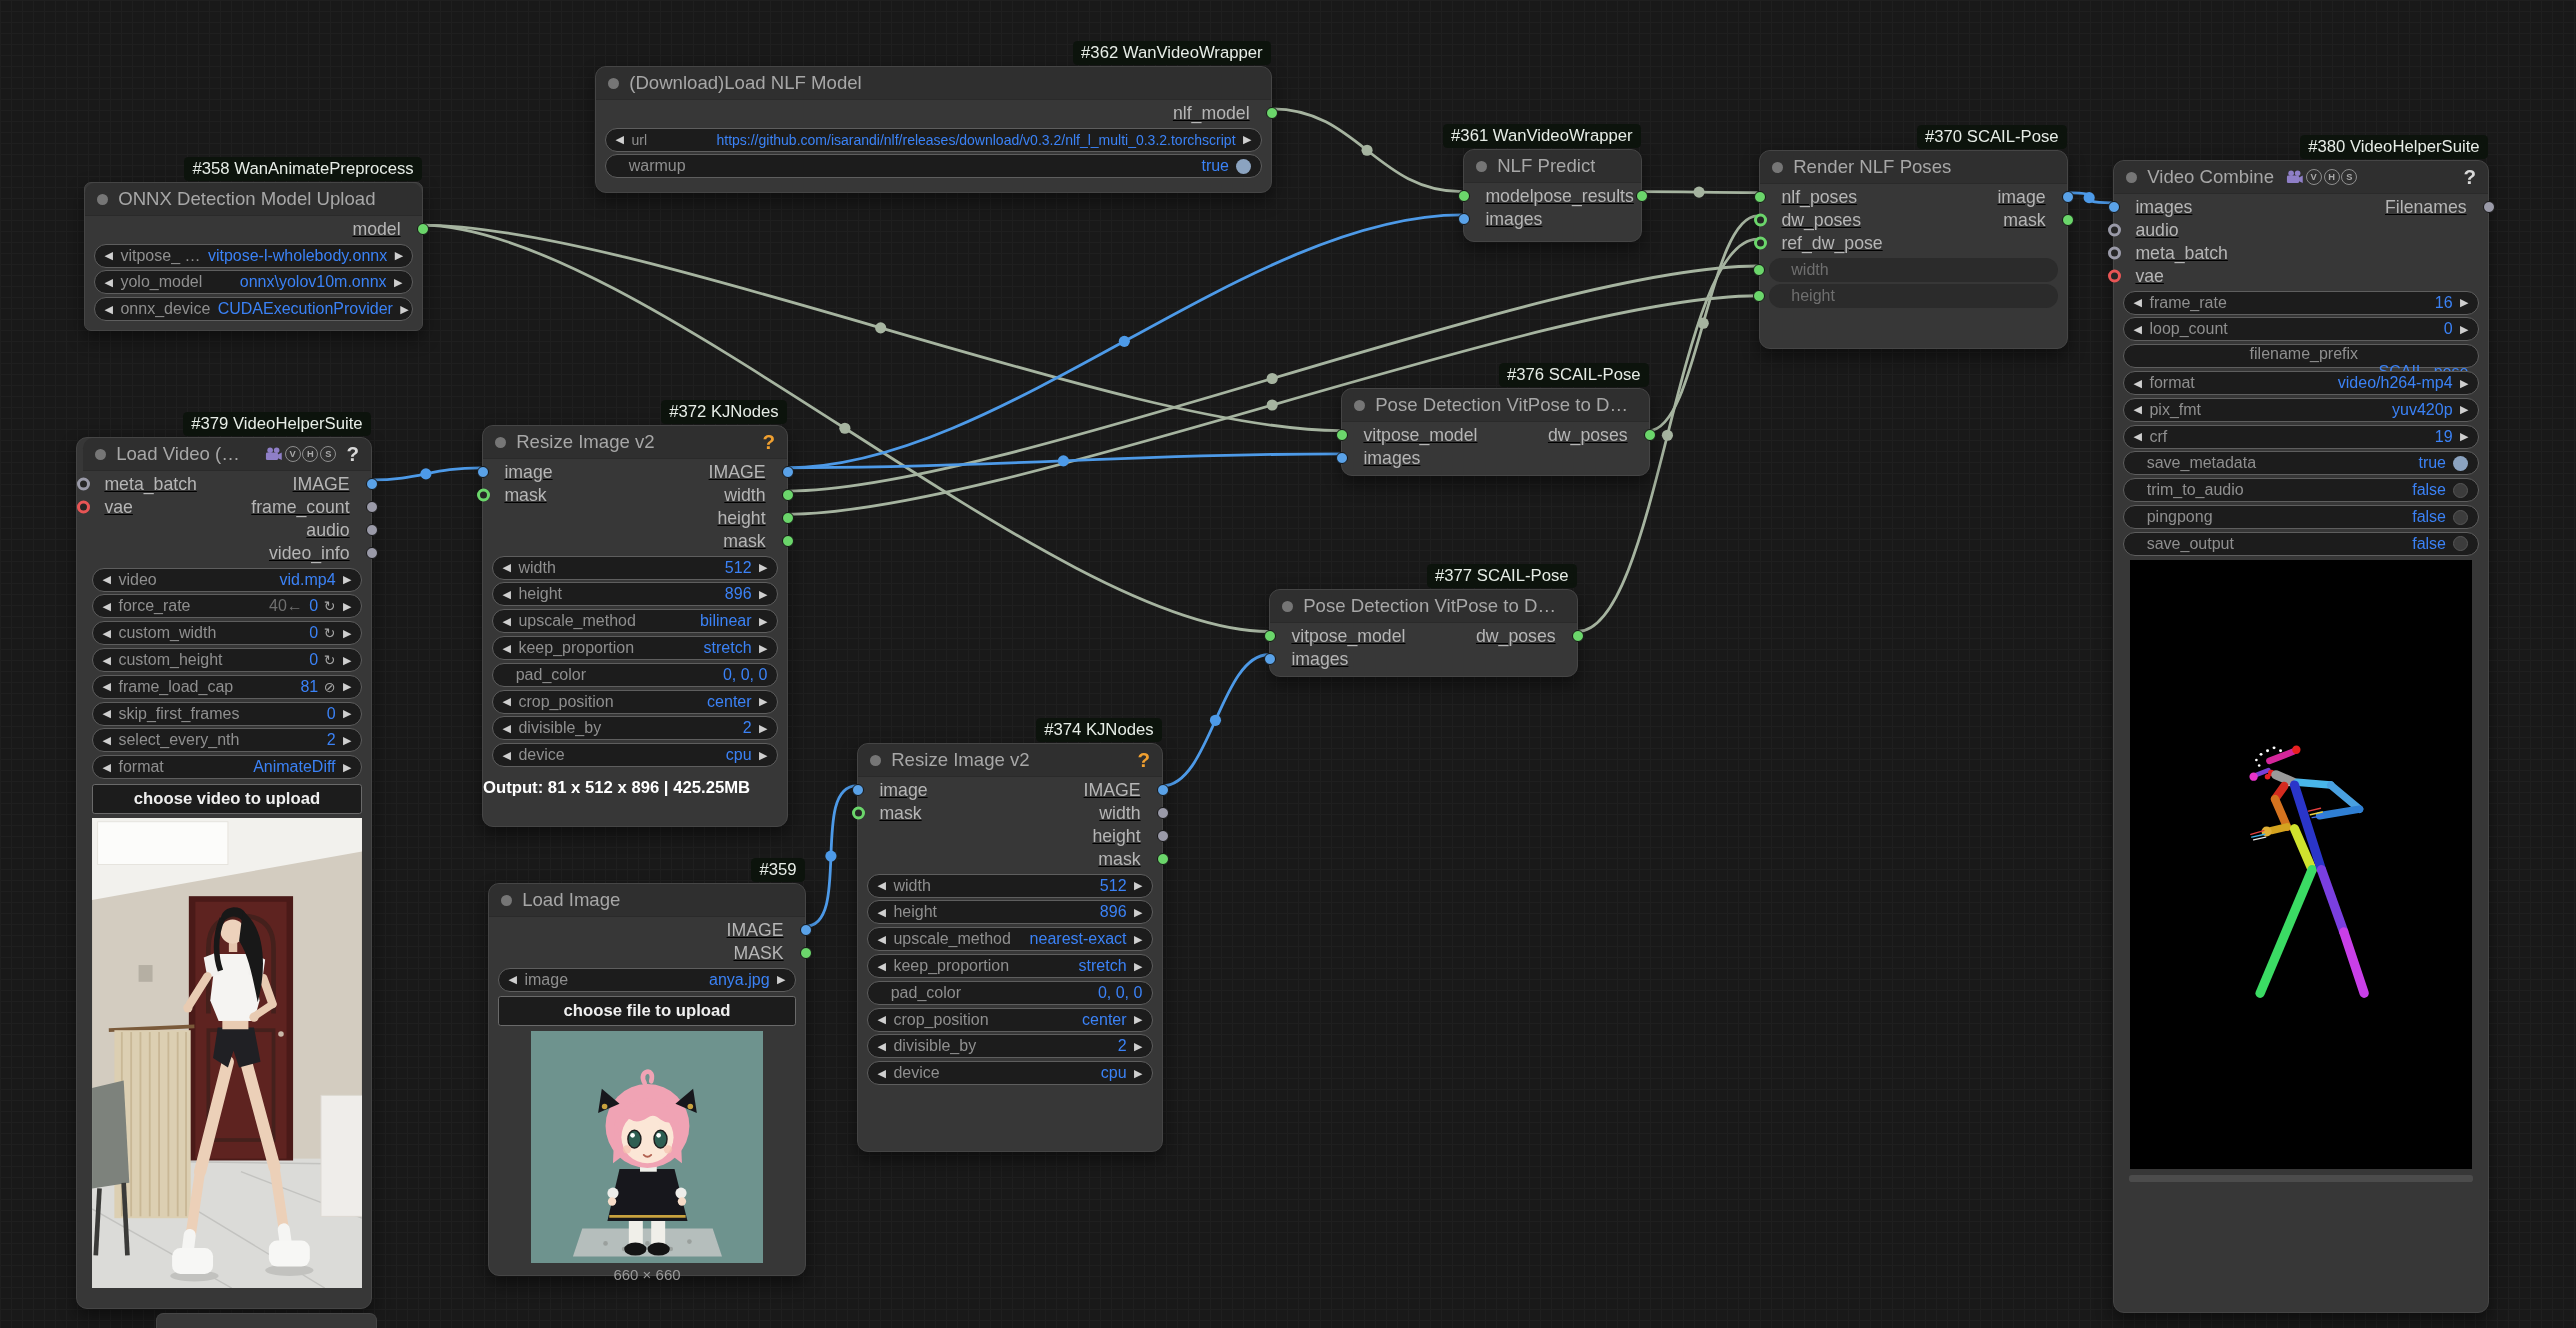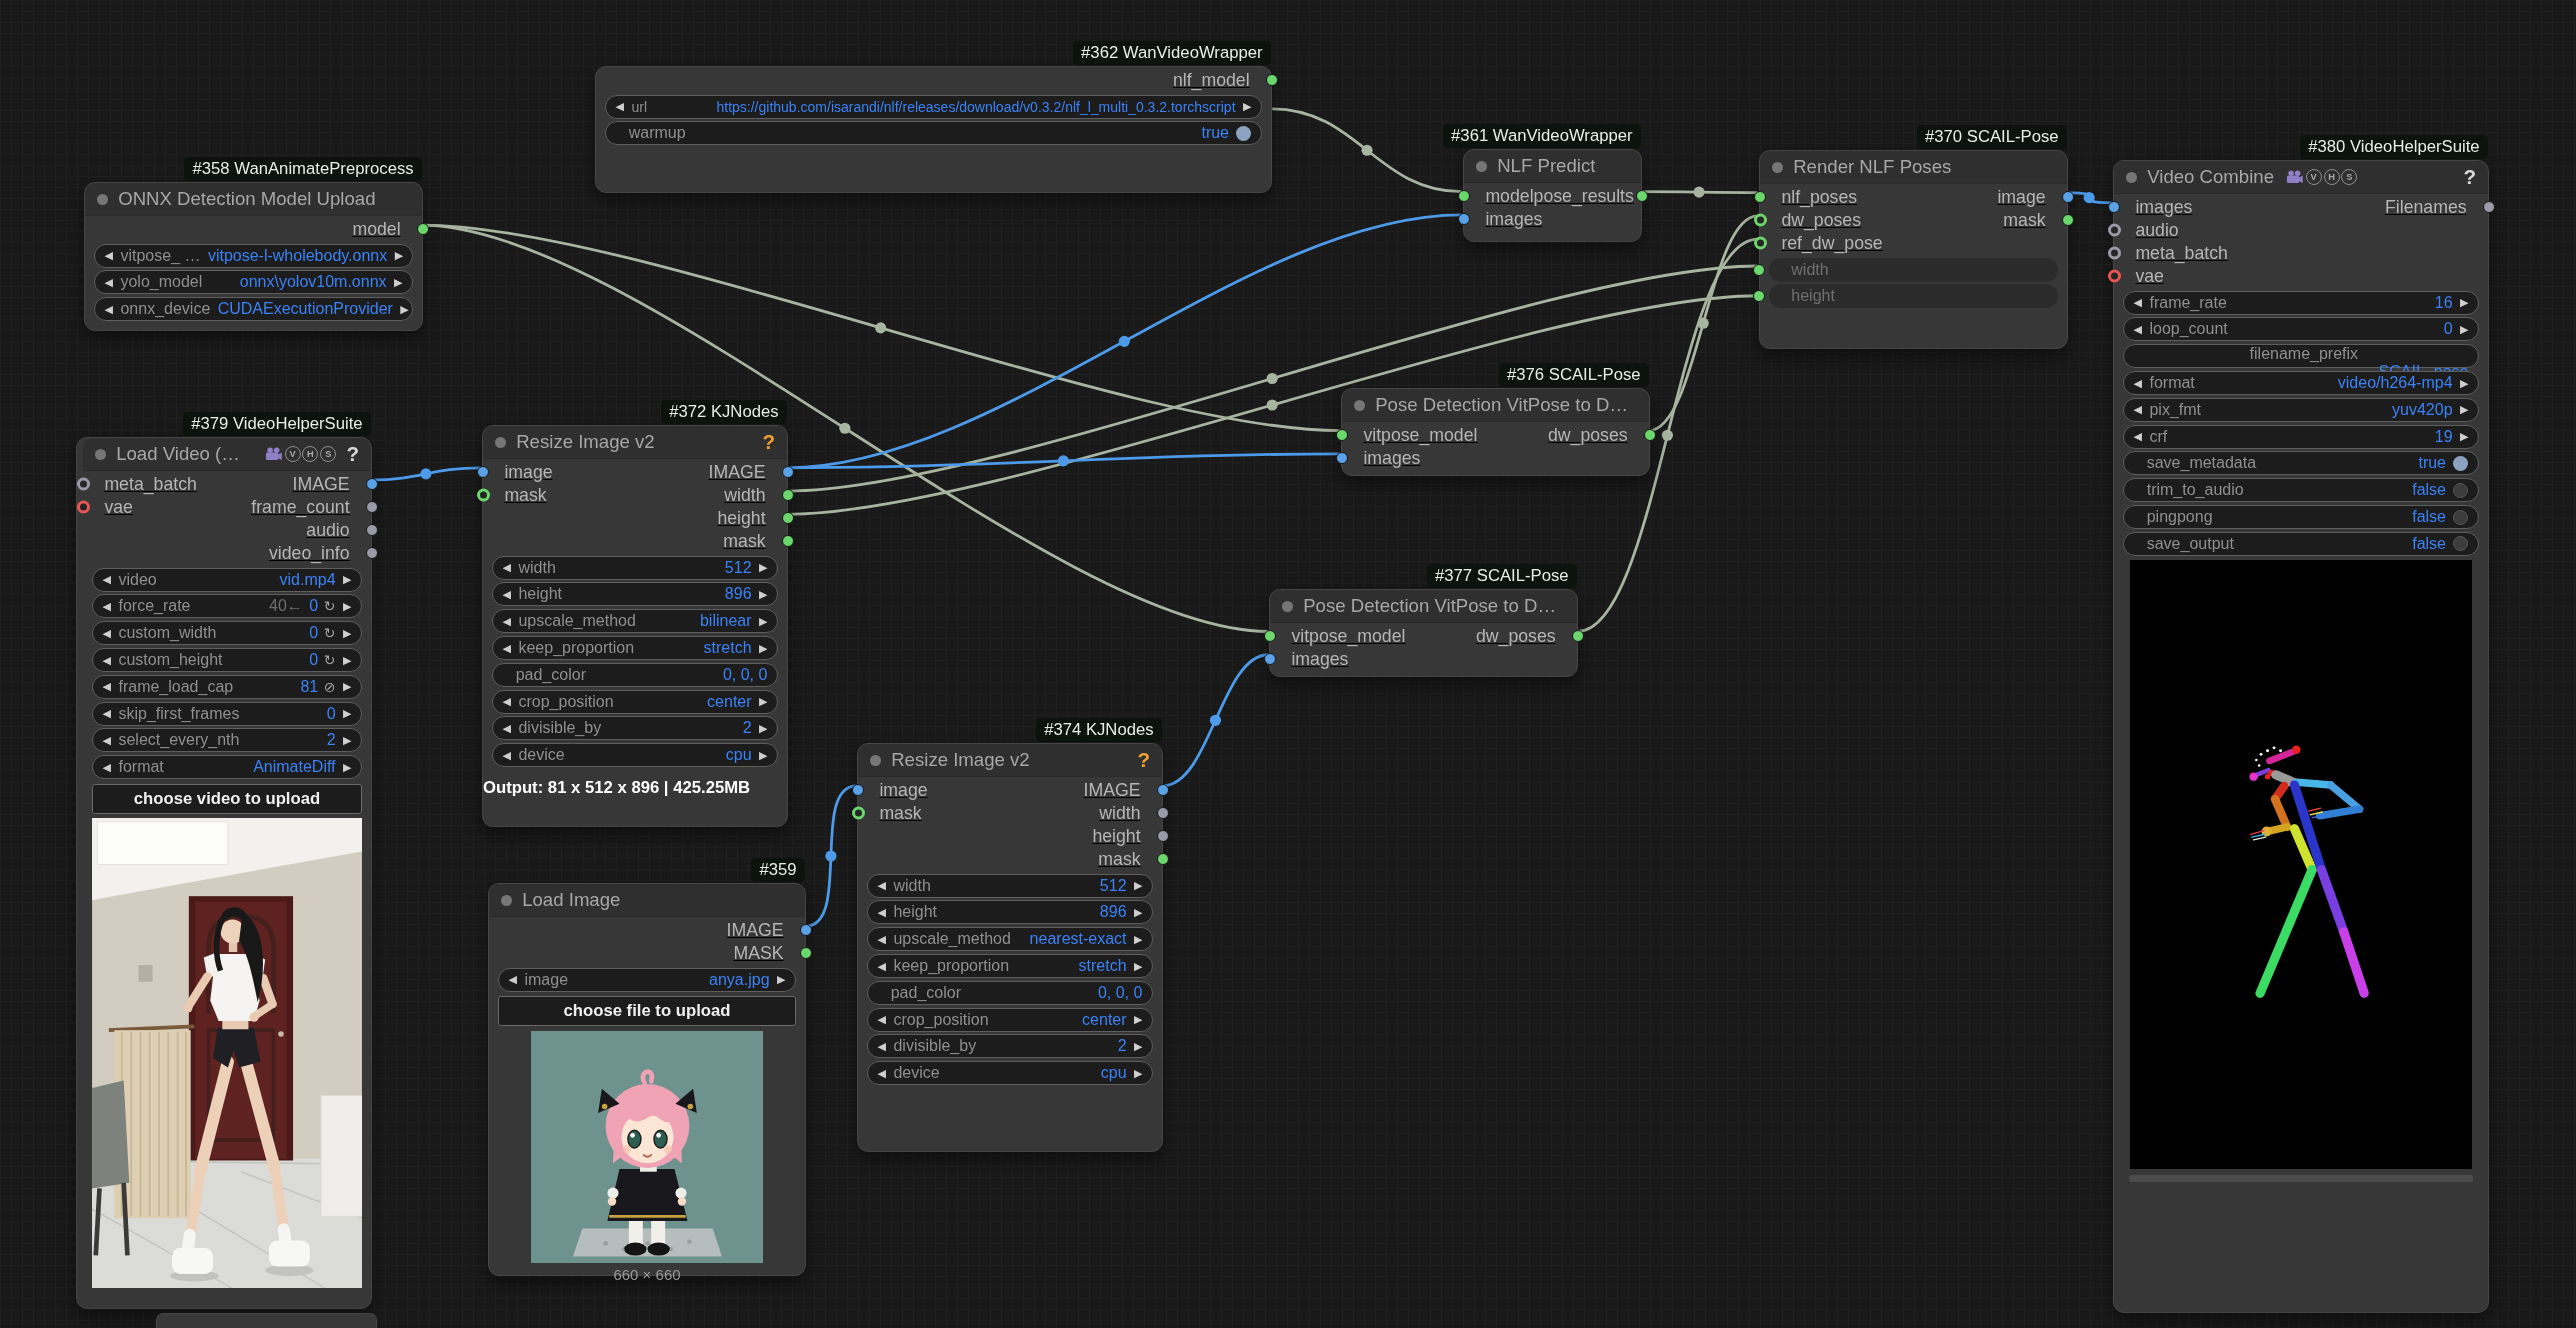--- a/index.html
+++ b/index.html
@@ -99,21 +99,21 @@
       <path d="M 846 503 C 1076 503, 1211 488, 1441 488" stroke="#4d9ae8" stroke-width="3" fill="none"></path>
       <circle cx="1143.5" cy="495.5" r="6" fill="#4d9ae8"></circle>
       <path d="M 2222 207 C 2272 207, 2221 218, 2271 218" stroke="#4d9ae8" stroke-width="3" fill="none"></path>
       <circle cx="2246.5" cy="212.5" r="6" fill="#4d9ae8"></circle>
       <path d="M 866 996 C 916 996, 871 845, 921 845" stroke="#4d9ae8" stroke-width="3" fill="none"></path>
       <circle cx="893.5" cy="920.5" r="6" fill="#4d9ae8"></circle>
       <path d="M 1250 845 C 1301.3 845, 1312.7 704, 1364 704" stroke="#4d9ae8" stroke-width="3" fill="none"></path>
       <circle cx="1307" cy="774.5" r="6" fill="#4d9ae8"></circle>
     </svg>
   <div id="nodes-root">
-      <div class="node" style="left: 84px; top: 182px; width: 337px; height: 147px;">
+      <div class="node" style="left: 84px; top: 182px; width: 337px; height: 147px; border-radius: 7px;">
         <div class="badge">#358 WanAnimatePreprocess</div>
         <div class="header">
           <span class="cdot"></span>
           <span class="title">ONNX Detection Model Upload</span>
         </div>
         <div class="body">
           <div class="srow">
             <span class="outlab">model</span>
             <span class="pin out dot" style="background: rgb(107, 214, 107);"></span>
           </div>
@@ -138,20 +138,24 @@
               <span class="arr">◀</span>
               <span class="wl">onnx_device</span>
               <span class="wv">CUDAExecutionProvider</span>
               <span class="arr" style="margin-left: 7.4px;">▶</span>
             </div>
           </div>
         </div>
       </div>
       <div class="node" style="left: 595px; top: 66px; width: 675px; height: 125px;">
         <div class="badge">#362 WanVideoWrapper</div>
+        <div class="header">
+          <span class="cdot"></span>
+          <span class="title">(Download)Load NLF Model</span>
+        </div>
         <div class="body">
           <div class="srow">
             <span class="outlab">nlf_model</span>
             <span class="pin out dot" style="background: rgb(107, 214, 107);"></span>
           </div>
           <div class="wrow">
             <div class="pill small">
               <span class="arr">◀</span>
               <span class="wl">url</span>
               <span class="wv">https://github.com/isarandi/nlf/releases/download/v0.3.2/nlf_l_multi_0.3.2.torchscript</span>

